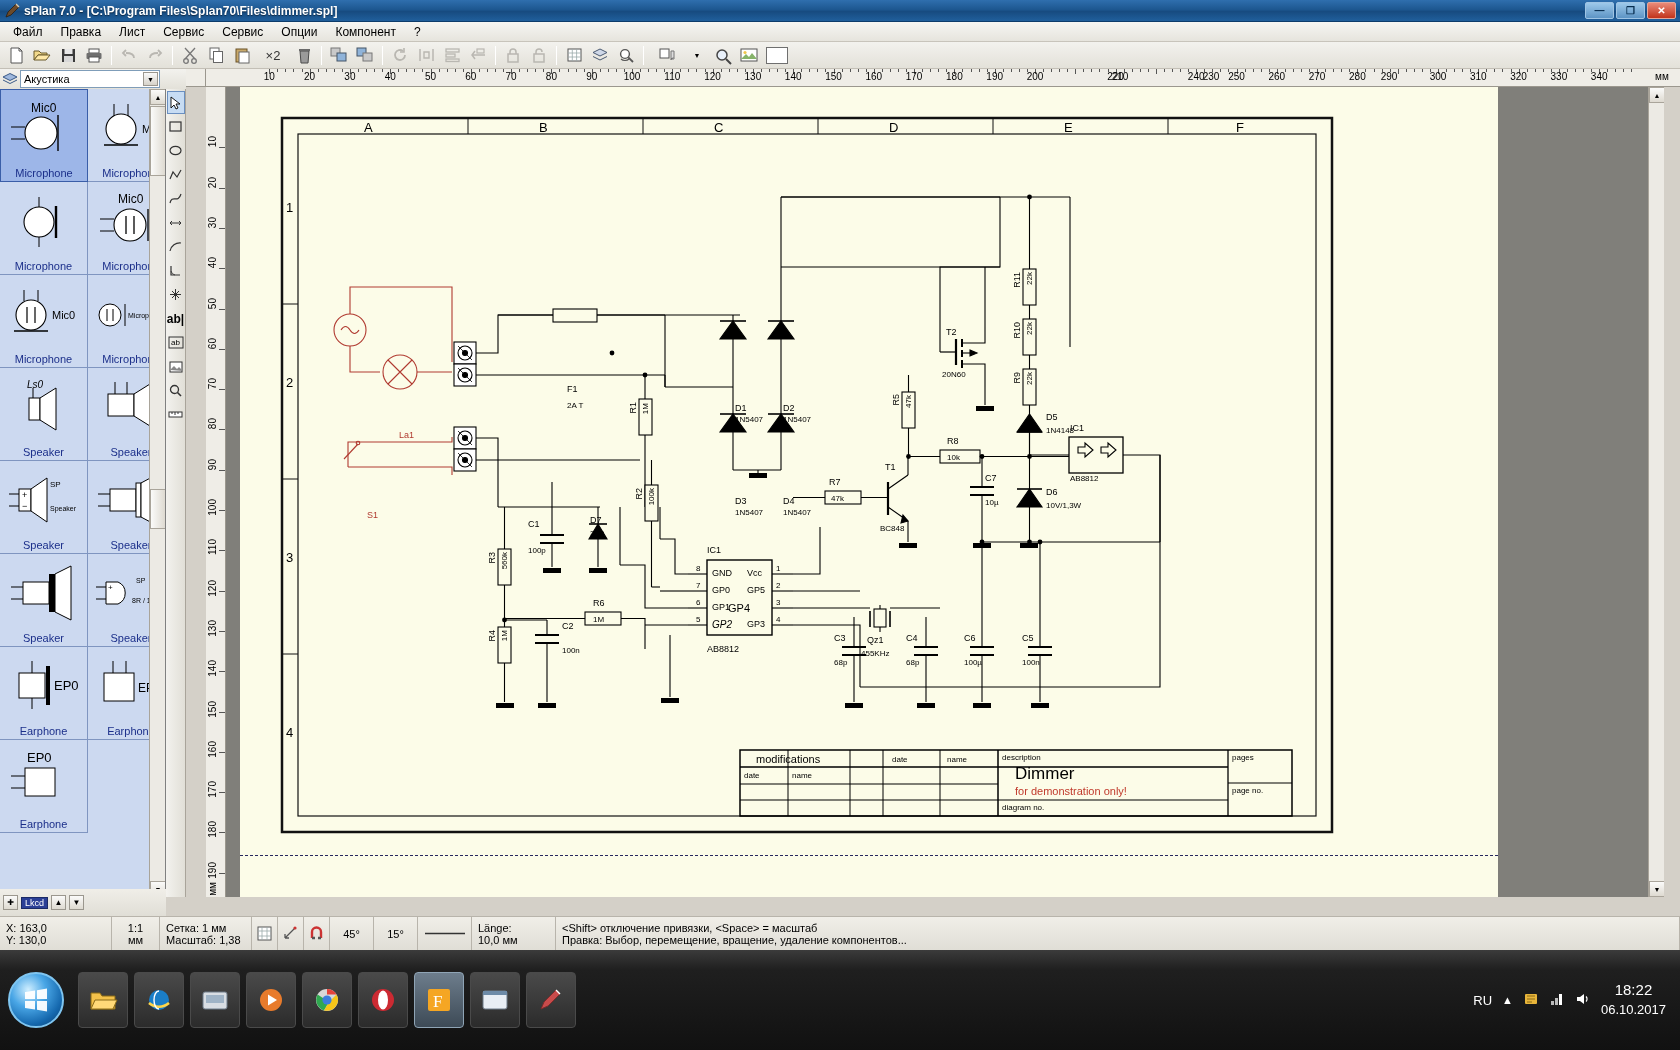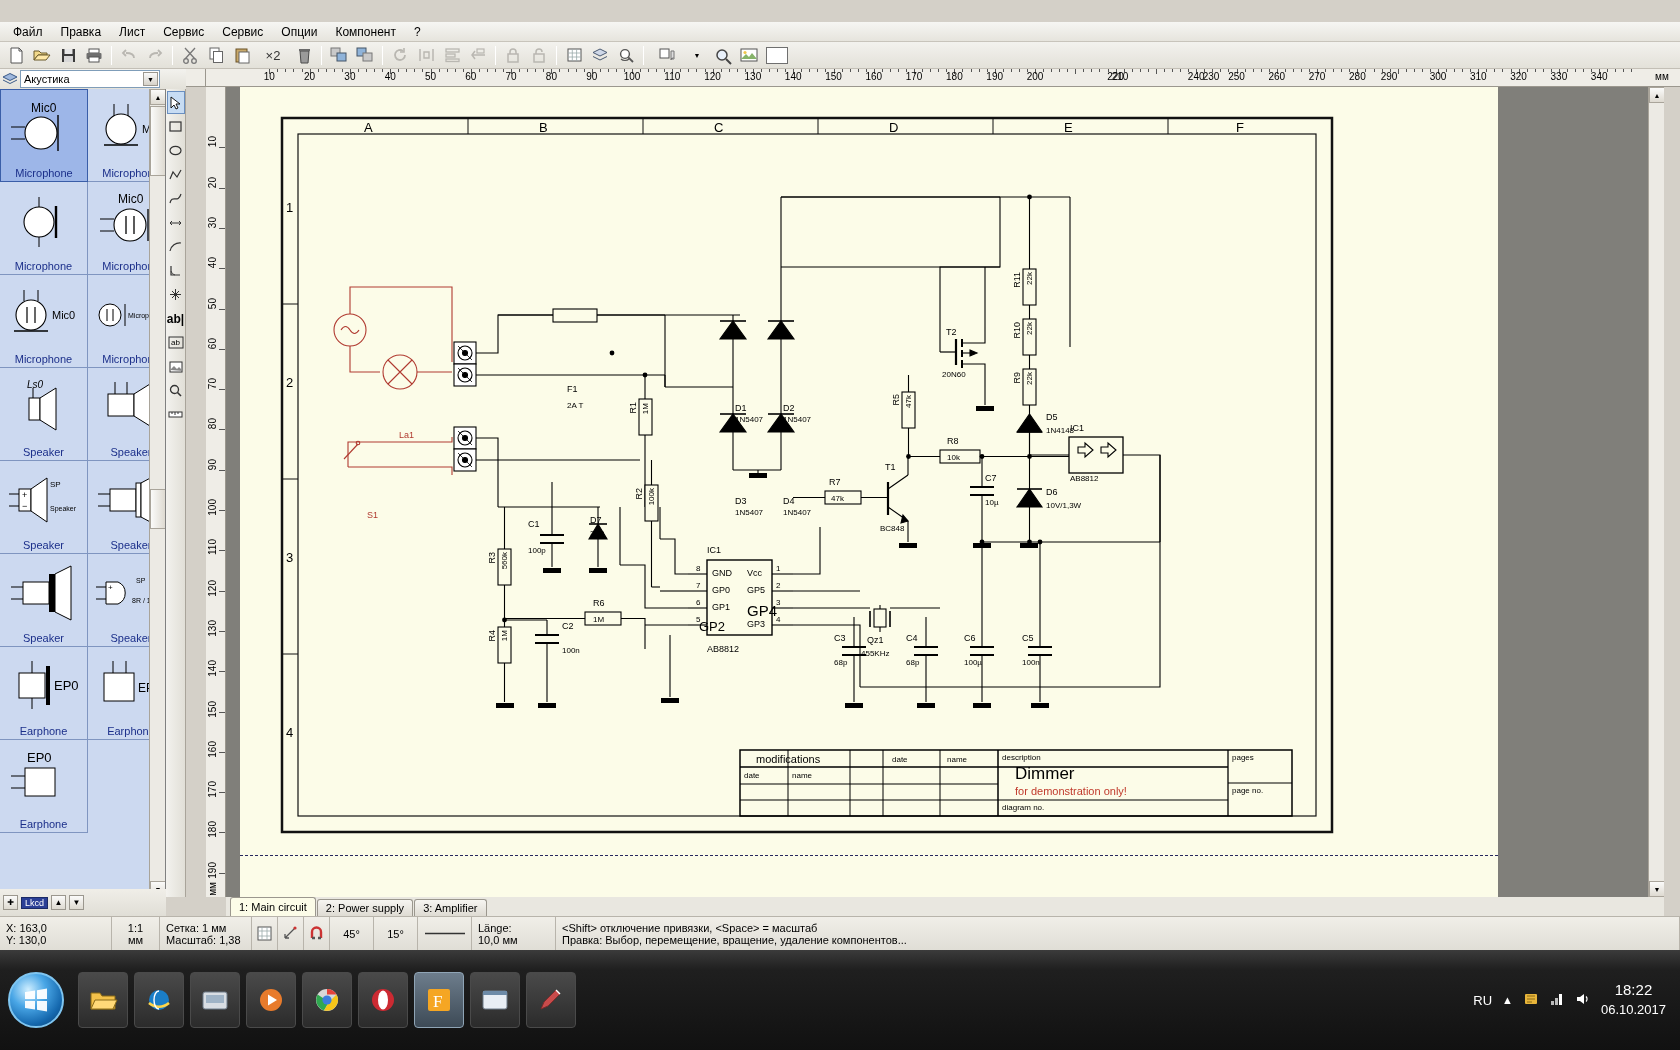--- a/index.html
+++ b/index.html
@@ -238,20 +238,34 @@
   .tray-clock { text-align: center; line-height: 20px; font-size: 15px; }
   .tray-clock .d { font-size: 13px; }
 
   svg { overflow: visible; }
 </style>
 </head>
 <body>
 
 <div id="app">
 
+  <div class="titlebar">
+    <div class="tb-icon">
+      <svg width="16" height="16" viewBox="0 0 16 16">
+        <path d="M2 14 L4 9 L12 1 L15 4 L7 12 Z" fill="#6b4a2a" stroke="#2b1d10" stroke-width="0.8"></path>
+        <path d="M12 1 L15 4" stroke="#d8c9b0" stroke-width="1.4"></path>
+      </svg>
+    </div>
+    <div class="tb-title">sPlan 7.0 - [C:\Program Files\Splan70\Files\dimmer.spl]</div>
+    <div class="tb-btns">
+      <div class="tb-btn">—</div>
+      <div class="tb-btn">❐</div>
+      <div class="tb-btn close">✕</div>
+    </div>
+  </div>
 
   <div class="menubar">
     <span>Файл</span>
     <span>Правка</span>
     <span>Лист</span>
     <span>Сервис</span>
     <span>Сервис</span>
     <span>Опции</span>
     <span>Компонент</span>
     <span>?</span>
@@ -1316,24 +1330,24 @@
       <div class="s-txt sm" style="left:702px;top:283px;">20N60</div>
 
       <div class="s-txt" style="left:627px;top:548px;">Qz1</div>
       <div class="s-txt sm" style="left:621px;top:562px;">455KHz</div>
 
       <div class="s-txt" style="left:467px;top:458px;">IC1</div>
       <div class="s-txt" style="left:467px;top:557px;">AB8812</div>
       <div class="s-txt" style="left:472px;top:481px;font-size:9px;">GND</div>
       <div class="s-txt" style="left:472px;top:498px;font-size:9px;">GP0</div>
       <div class="s-txt" style="left:472px;top:515px;font-size:9px;">GP1</div>
-      <div class="s-txt" style="left:459px;top:532px;font-size:13px;">GP2</div>
+      <div class="s-txt" style="left:472px;top:532px;font-size:10px;font-style:italic;">GP2</div>
       <div class="s-txt" style="left:507px;top:481px;font-size:9px;">Vcc</div>
       <div class="s-txt" style="left:507px;top:498px;font-size:9px;">GP5</div>
-      <div class="s-txt" style="left:507px;top:515px;font-size:15px;">GP4</div>
+      <div class="s-txt" style="left:488px;top:515px;font-size:11px;">GP4</div>
       <div class="s-txt" style="left:507px;top:532px;font-size:9px;">GP3</div>
       <div class="s-txt sm" style="left:456px;top:477px;">8</div>
       <div class="s-txt sm" style="left:456px;top:494px;">7</div>
       <div class="s-txt sm" style="left:456px;top:511px;">6</div>
       <div class="s-txt sm" style="left:456px;top:528px;">5</div>
       <div class="s-txt sm" style="left:536px;top:477px;">1</div>
       <div class="s-txt sm" style="left:536px;top:494px;">2</div>
       <div class="s-txt sm" style="left:536px;top:511px;">3</div>
       <div class="s-txt sm" style="left:536px;top:528px;">4</div>
 
@@ -1369,25 +1383,20 @@
       </div>
 
     </div>
 
     <div class="canvas-scroll-v">
       <div class="csv-btn">▲</div>
       <div class="csv-btn" style="position:absolute;bottom:0;">▼</div>
     </div>
   </div>
 
-  <div class="tabs">
-    <div class="tab active">1: Main circuit</div>
-    <div class="tab">2: Power supply</div>
-    <div class="tab">3: Amplifier</div>
-  </div>
 
   <div class="coordbar">
     <div class="cb-btn">✚</div>
     <div class="cb-blue">Lkcd</div>
     <div class="cb-btn">▲</div>
     <div class="cb-btn">▼</div>
   </div>
 
   <div class="statusbar">
     <div class="sb-cell" style="width:112px;">

